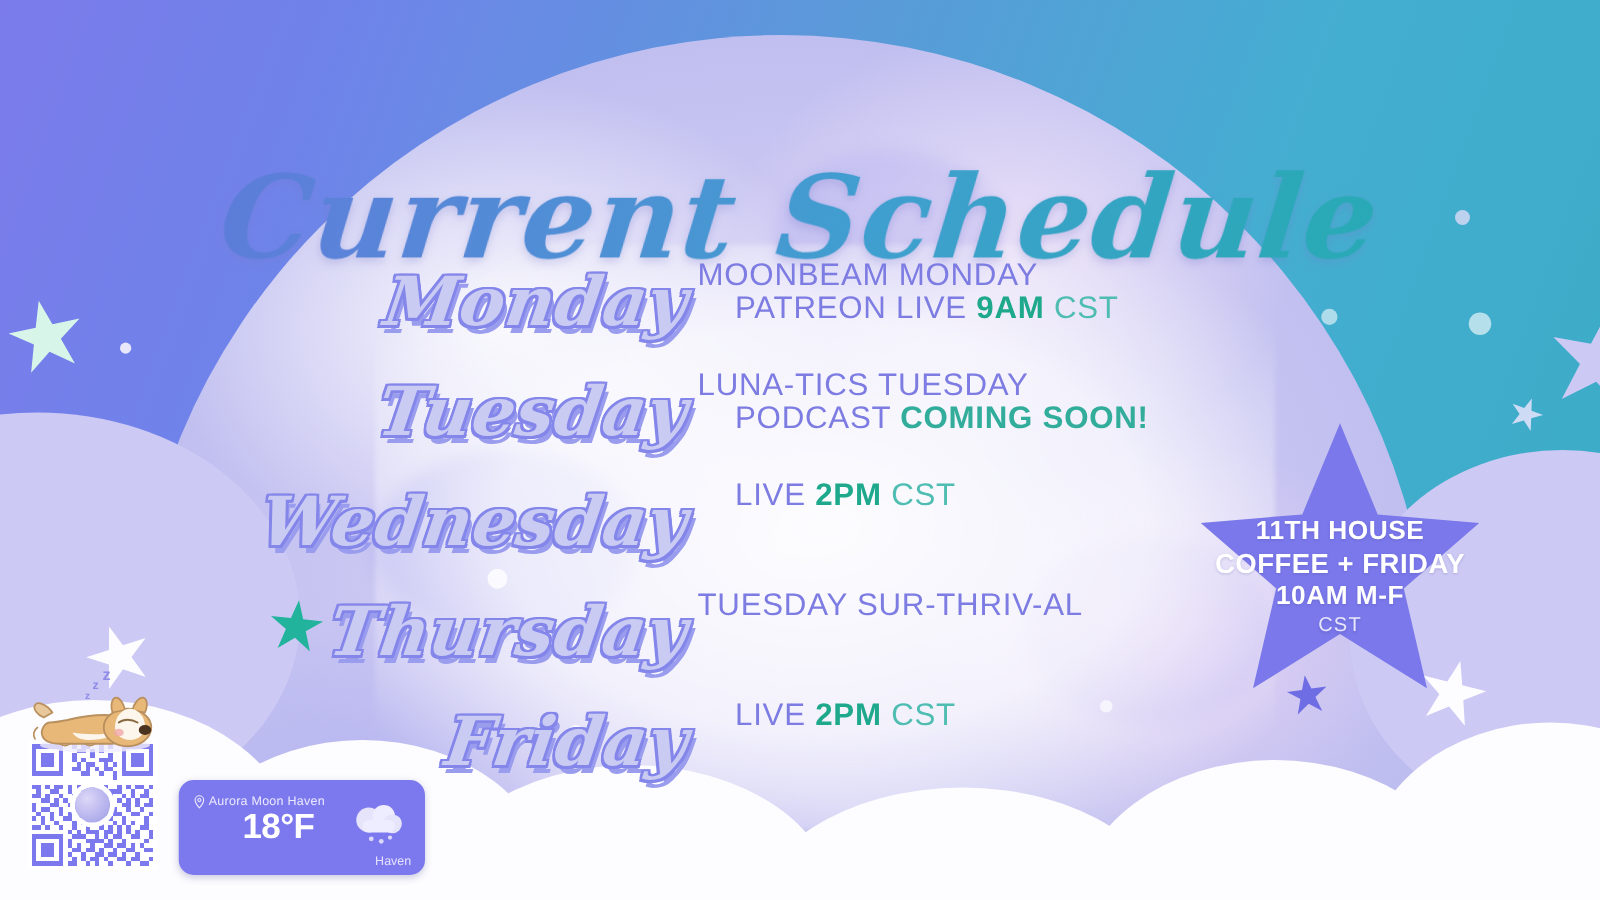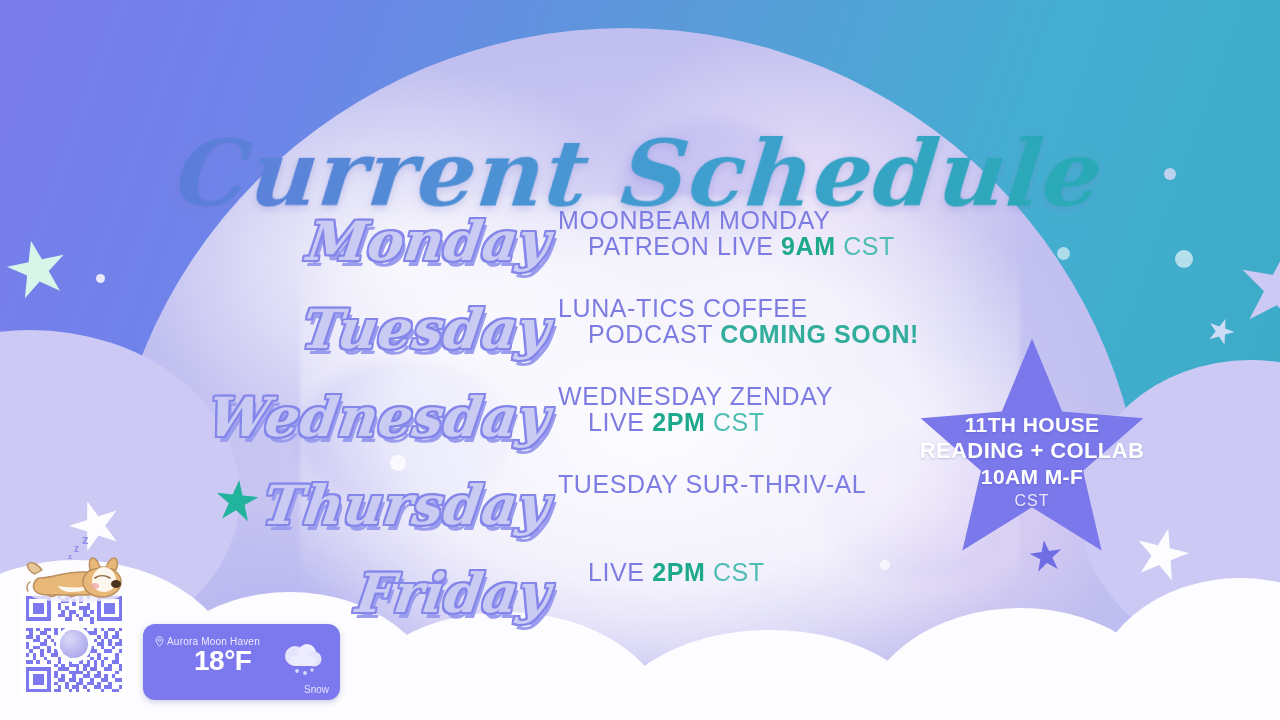--- a/index.html
+++ b/index.html
@@ -133,21 +133,21 @@
   }
   .evt .l1 { display:block; color:#7d7ce2; }
   .evt .l2 { display:block; padding-left:30px; color:#7d7ce2; }
   .evt .time  { color:#1fa98c; font-weight:bold;text-align:right; }
   .evt .tz    { color:#4fbdb2; }
   .evt .soon  { color:#32ad9c; font-weight:bold;margin-top:22px; }
 
   
   #badge {
     position:absolute;
-    left:916px; top:334px;
+    left:956px; top:334px;
     width:232px; height:228px;
   }
   #badge .shape {
     position:absolute; inset:0;
     background:#7a78ea;
     clip-path:polygon(50% 2%,63% 34%,98% 37%,72% 60%,80% 95%,
                       50% 76%,20% 95%,28% 60%,2% 37%,37% 34%);
     filter:drop-shadow(0 4px 6px rgba(90,90,180,.25));
   }
   #badge .shape::before {
@@ -266,29 +266,28 @@
       <div class="day">Monday</div>
       <div class="evt">
         <span class="l1">MOONBEAM MONDAY</span>
         <span class="l2"><span>PATREON LIVE </span><span class="time">9AM</span><span class="tz"> CST</span><span class="soon"></span></span>
       </div>
     </div>
 
     <div class="row">
       <div class="day">Tuesday</div>
       <div class="evt">
-        <span class="l1">LUNA-TICS COFFEE</span>
+        <span class="l1">LUNA-TICS TUESDAY</span>
         <span class="l2"><span>PODCAST </span><span class="time"></span><span class="tz"></span><span class="soon">COMING SOON!</span></span>
       </div>
     </div>
 
     <div class="row">
       <div class="day">Wednesday</div>
       <div class="evt">
-        <span class="l1">WEDNESDAY ZENDAY</span>
         <span class="l2"><span>LIVE </span><span class="time">2PM</span><span class="tz"> CST</span><span class="soon"></span></span>
       </div>
     </div>
 
     <div class="row">
       <div class="day">Thursday</div>
       <div class="evt">
         <span class="l1">TUESDAY SUR-THRIV-AL</span>
       </div>
     </div>
@@ -299,21 +298,21 @@
         <span class="l2"><span>LIVE </span><span class="time">2PM</span><span class="tz"> CST</span><span class="soon"></span></span>
       </div>
     </div>
 
   </div>
 
   <div id="badge">
     <div class="shape"></div>
     <div class="txt">
       <span class="b1">11TH HOUSE</span>
-      <span class="b2">READING + COLLAB</span>
+      <span class="b2">COFFEE + FRIDAY</span>
       <span class="b3">10AM M-F</span>
       <span class="b4">CST</span>
     </div>
   </div>
 
   <div id="weather">
     <div class="loc">
       <svg width="9" height="11" viewBox="0 0 10 12">
         <path d="M5 .6C2.9.6 1.2 2.3 1.2 4.4 1.2 7.2 5 11.4 5 11.4S8.8 7.2 8.8 4.4C8.8 2.3 7.1.6 5 .6z" fill="none" stroke="#ece9ff" stroke-width="1"></path>
         <circle cx="5" cy="4.4" r="1.4" fill="none" stroke="#ece9ff" stroke-width="1"></circle>
@@ -325,21 +324,21 @@
       <svg width="46" height="38" viewBox="0 0 46 38">
         <circle cx="17" cy="16" r="10" fill="#e6e4fb"></circle>
         <circle cx="29" cy="13" r="9" fill="#eeecff"></circle>
         <circle cx="36" cy="19" r="7.5" fill="#e6e4fb"></circle>
         <rect x="12" y="16" width="26" height="10" rx="5" fill="#eeecff"></rect>
         <circle cx="19" cy="31" r="1.9" fill="#ddd9fa"></circle>
         <circle cx="27" cy="33" r="1.9" fill="#ddd9fa"></circle>
         <circle cx="34" cy="30" r="1.7" fill="#ddd9fa"></circle>
       </svg>
     </div>
-    <div class="cond">Snow</div>
+    <div class="cond">Haven</div>
   </div>
 
   <div id="qr">
     <svg width="104" height="104" viewBox="0 0 29 29" shape-rendering="crispEdges">
       <rect width="29" height="29" fill="#ffffff"></rect>
       <g fill="#7c79ee">
         <path d="M1 1h7v7h-7z M2 2h5v5h-5z" fill-rule="evenodd"></path>
         <rect x="3" y="3" width="3" height="3"></rect>
         <path d="M21 1h7v7h-7z M22 2h5v5h-5z" fill-rule="evenodd"></path>
         <rect x="23" y="3" width="3" height="3"></rect>

